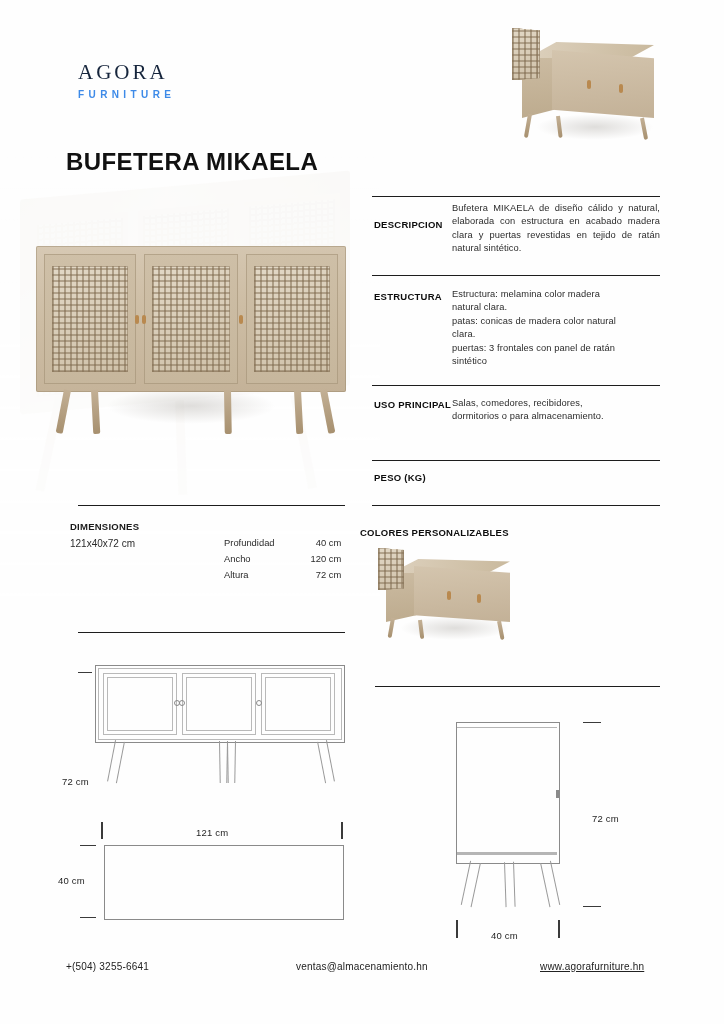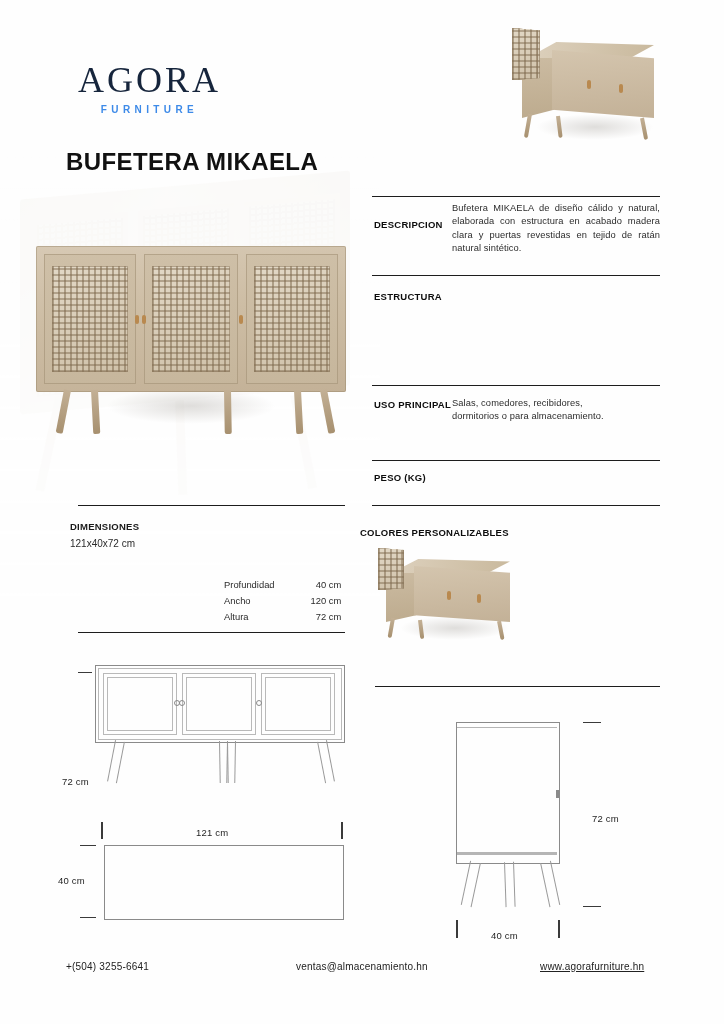--- a/index.html
+++ b/index.html
@@ -20,21 +20,21 @@
     background:repeating-linear-gradient(90deg,#b9a88e 0 2px,transparent 2px 6px),
                repeating-linear-gradient(0deg,#b9a88e 0 2px,transparent 2px 6px),#d8cdbb;
     border:5px solid #cfc1ab;}
   .wm-leg{position:absolute;width:9px;height:95px;background:#c3b39a;
     transform-origin:top center;}
   .wm-fade{position:absolute;inset:0;
     background:linear-gradient(180deg,rgba(255,255,255,.25),rgba(255,255,255,.9));}
 
   
   .logo{position:absolute;left:78px;top:62px;}
-  .logo-main{font-family:"Liberation Serif", serif;font-size:36px;letter-spacing:3px;
+  .logo-main{font-family:"Liberation Serif", serif;font-size:21px;letter-spacing:3px;
     color:#16253c;line-height:1;font-weight:400;}
   .logo-sub{font-size:10px;letter-spacing:4.4px;color:#3d8ae8;
     margin-top:6px;font-weight:700;text-align:center;}
 
   
   .page-title{position:absolute;left:66px;top:148px;font-size:24px;font-weight:700;
     letter-spacing:.4px;color:#111;}
 
   
   .photo{position:absolute;}
@@ -58,21 +58,21 @@
 
   
   .rule{position:absolute;height:0;border-top:1.3px solid #1d1d1d;}
   .spec-label{position:absolute;font-size:9.5px;font-weight:700;letter-spacing:.25px;color:#0d0d0d;}
   .spec-body{position:absolute;font-size:9.3px;line-height:13.4px;color:#2b2b2b;letter-spacing:.1px;}
   .spec-body.just{text-align:justify;}
 
   
   .dim-title{position:absolute;font-size:9.5px;font-weight:700;letter-spacing:.25px;}
   .dim-sub{position:absolute;font-size:10px;color:#2b2b2b;}
-  .dim-table{position:absolute;font-size:9.4px;color:#2b2b2b;line-height:14px;margin-top:42px;}
+  .dim-table{position:absolute;font-size:9.4px;color:#2b2b2b;line-height:14px;}
   .dim-table td{padding:0;font-size:9.4px;color:#2b2b2b;}
   .dim-table td.v{padding-left:34px;text-align:right;}
 
   
   .tech{position:absolute;}
   .tl{position:absolute;background:#6d6d6d;}
   .tl.light{background:#b5b5b5;}
   .tbox{position:absolute;border:1px solid #8a8a8a;}
   .tbox.inner{border:1px solid #b9b9b9;}
   .tleg{position:absolute;border-left:1px solid #9a9a9a;border-right:1px solid #9a9a9a;
@@ -160,20 +160,28 @@
       <div class="sb-leg" style="left:284px;top:144px;width:7px;height:44px;transform:rotate(-11deg);"></div>
     </div>
   </div>
 
   <div class="rule" style="left:372px;top:196px;width:288px;"></div>
   <div class="spec-label" style="left:374px;top:219px;">DESCRIPCION</div>
   <div class="spec-body just" style="left:452px;top:202px;width:208px;">Bufetera MIKAELA de diseño cálido y natural, elaborada con estructura en acabado madera clara y puertas revestidas en tejido de ratán natural sintético.</div>
 
   <div class="rule" style="left:372px;top:275px;width:288px;"></div>
   <div class="spec-label" style="left:374px;top:291px;">ESTRUCTURA</div>
+  <div class="spec-body" style="left:452px;top:288px;width:212px;">
+    <div>Estructura: melamina color madera</div>
+    <div>natural clara.</div>
+    <div>patas: conicas de madera color natural</div>
+    <div>clara.</div>
+    <div>puertas: 3 frontales con panel de ratán</div>
+    <div>sintético</div>
+  </div>
 
   <div class="rule" style="left:372px;top:385px;width:288px;"></div>
   <div class="spec-label" style="left:374px;top:399px;">USO PRINCIPAL</div>
   <div class="spec-body" style="left:452px;top:397px;width:212px;">
     <div>Salas, comedores, recibidores,</div>
     <div>dormitorios o para almacenamiento.</div>
   </div>
 
   <div class="rule" style="left:372px;top:460px;width:288px;"></div>
   <div class="spec-label" style="left:374px;top:472px;">PESO (KG)</div>

